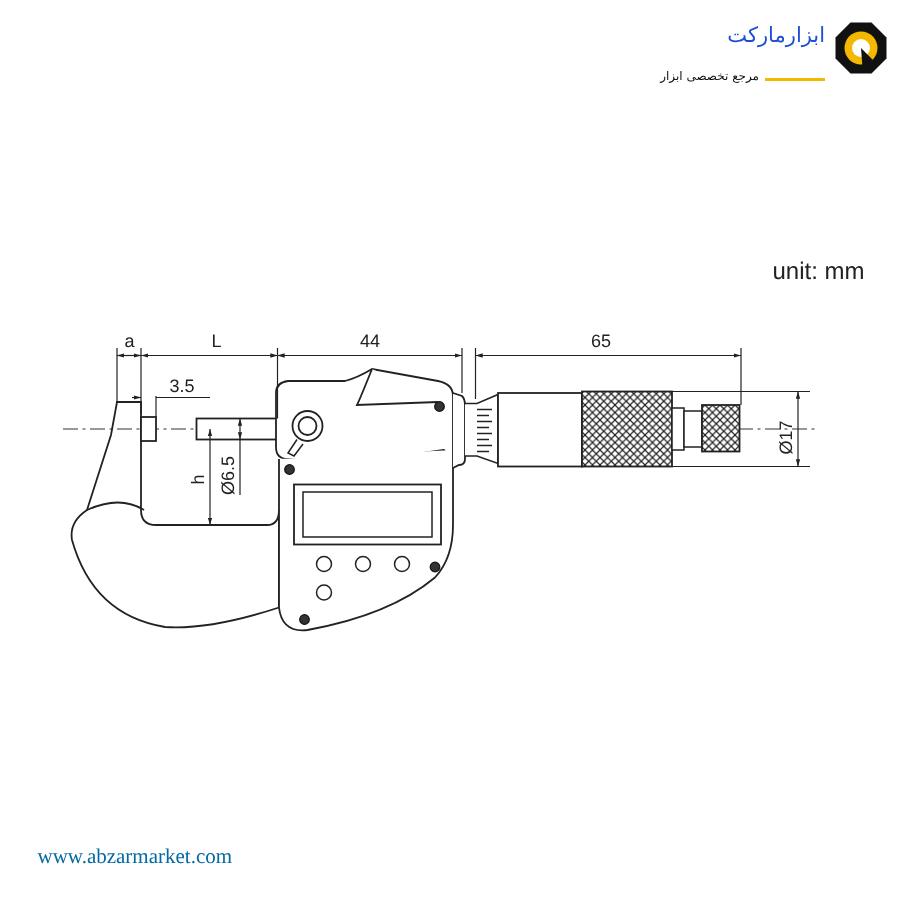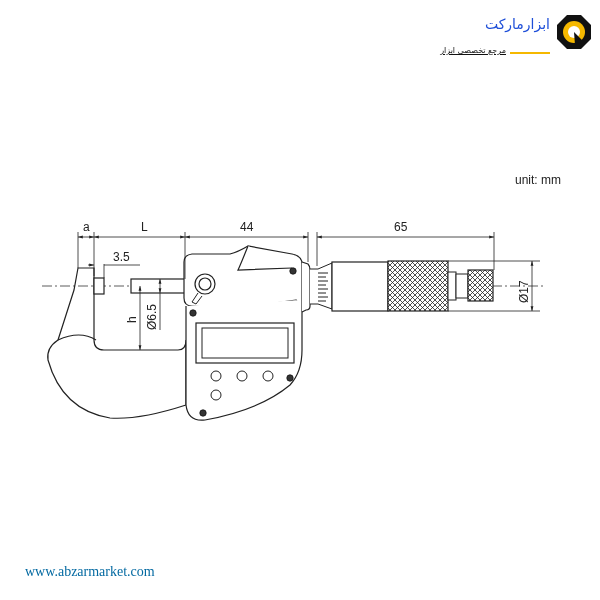--- a/index.html
+++ b/index.html
@@ -1,22 +1,22 @@
 <!DOCTYPE html>
 <html><head>
   <meta charset="utf-8">
   <style>
     html, body { margin: 0; padding: 0; background: #ffffff; }
     body { width: 600px; height: 600px; position: relative; overflow: hidden; font-family: "Liberation Sans", sans-serif; }
     .logo { position: absolute; left: 432px; top: 10px; width: 160px; height: 52px; }
     .logo-text { position: absolute; right: 42px; top: 6px; font-family: "DejaVu Sans", sans-serif; font-weight: normal; font-size: 14px; color: #1d4ed8; direction: rtl; white-space: nowrap; }
-    .logo-sub { position: absolute; right: 86px; top: 36px; font-family: "DejaVu Sans", sans-serif; font-size: 8px; color: #111; direction: rtl; white-space: nowrap; text-decoration: underline; }
+    .logo-sub { position: absolute; right: 86px; top: 36px; font-family: "DejaVu Sans", sans-serif; font-size: 8px; color: #111; direction: rtl; white-space: nowrap; }
     .logo-underline { position: absolute; left: 78px; top: 42px; width: 40px; height: 2px; background: #f5b800; }
     .logo-icon { position: absolute; right: 0; top: 4px; width: 36px; height: 36px; }
-    .unit { position: absolute; left: 515px; top: 173px; font-size: 12px; color: #222; }
+    .unit { position: absolute; left: 515px; top: 173px; font-size: 16px; color: #222; }
     .footer-url { position: absolute; left: 25px; top: 564px; font-family: "Liberation Serif", serif; font-size: 14px; color: #0369a1; }
     svg.drawing { position: absolute; left: 0; top: 0; }
     .dim-text { font-family: "Liberation Sans", sans-serif; font-size: 12px; fill: #222; }
   </style>
 </head>
 <body>
 
 <div class="logo">
   <div class="logo-text">ابزارمارکت</div>
   <div class="logo-underline"></div>

